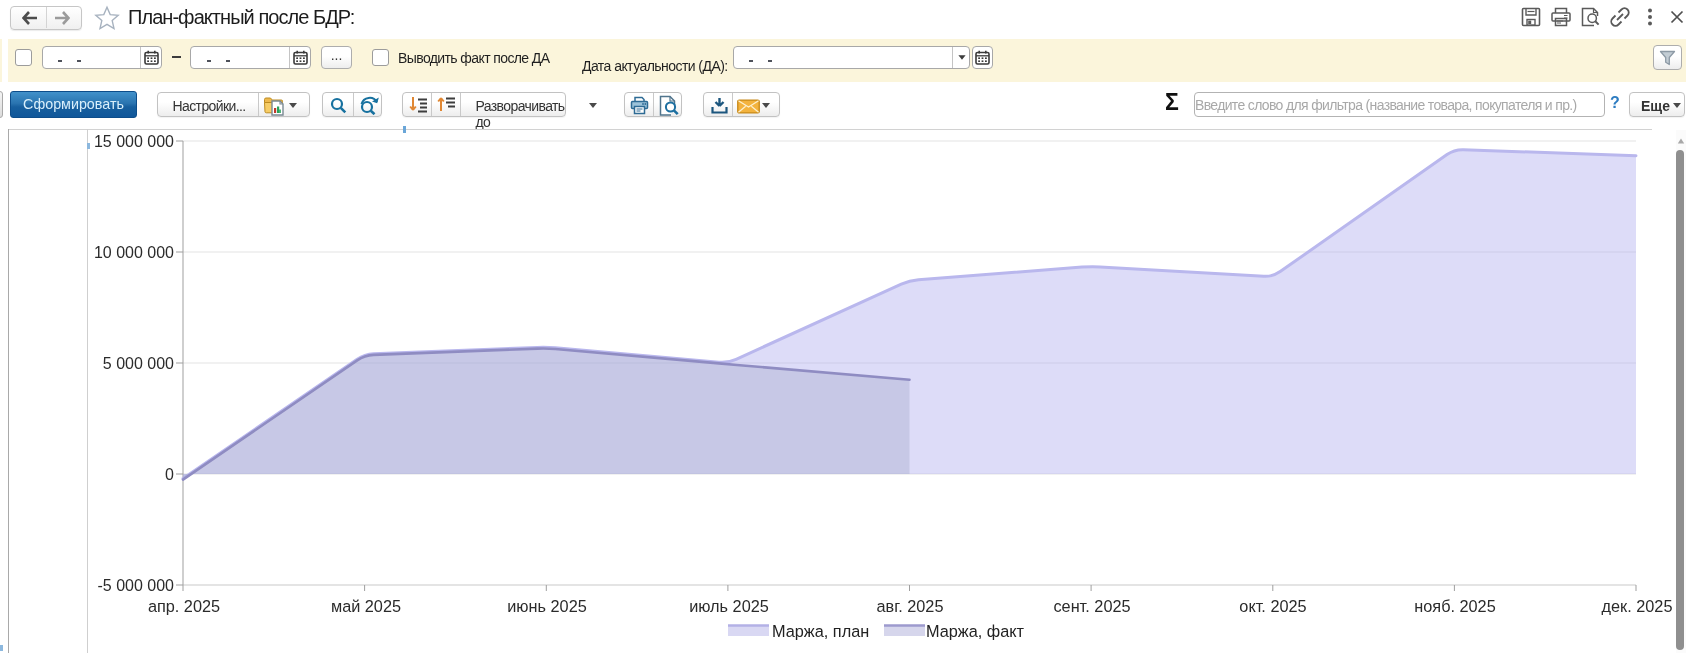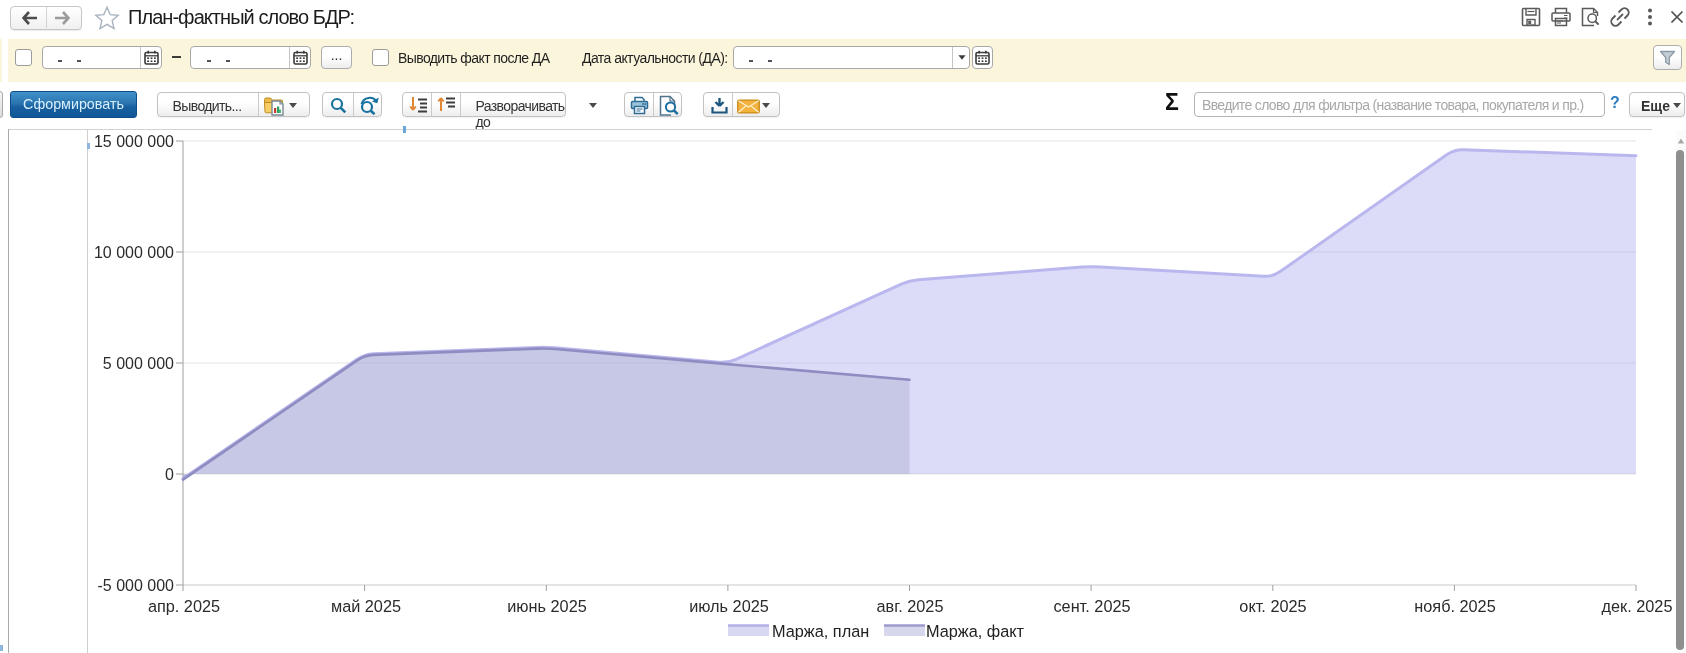--- a/index.html
+++ b/index.html
@@ -18,21 +18,21 @@
 .ddash { width:3.5px; height:1.8px; background:#4e525b; }
 .btn3d { background:linear-gradient(#ffffff 45%,#ededed); border:1px solid #adadad; border-radius:4px; }
 .lbl { font-size:14px; letter-spacing:-0.6px; color:#1f1f1f; }
 
 .mainbtn { left:10px; top:91px; width:127px; height:27px; border-radius:3px; border:1px solid #0d4d8a; background:linear-gradient(#4191ca, #2a74b0 45%, #175f9e 60%, #10579a); color:#d9effb; font-size:14.3px; text-align:center; line-height:25px; }
 .tbgroup { top:92px; height:25px; border:1px solid #c2c2c2; border-radius:4px; background:linear-gradient(#ffffff 40%,#ededed); box-shadow:0 1px 1px rgba(0,0,0,0.05); }
 .tbsep { top:0; width:1px; height:23px; background:#c9c9c9; position:absolute; }
 .tbtxt { font-size:14px; letter-spacing:-0.6px; color:#333; }
 .caret { width:0; height:0; border-left:4.5px solid transparent; border-right:4.5px solid transparent; border-top:5px solid #4a4a4a; }
 .sigma { left:1165px; top:89px; font-size:23px; font-weight:bold; color:#101010; }
-.srch { left:1194px; top:92px; width:411px; height:25px; border:1px solid #b3b3b3; border-radius:4px; background:#fff; font-size:14px; letter-spacing:-0.65px; color:#a8a8a8; line-height:24px; padding-left:7px; white-space:nowrap; overflow:hidden; }
+.srch { left:1194px; top:92px; width:411px; height:25px; border:1px solid #b3b3b3; border-radius:4px; background:#fff; font-size:14px; letter-spacing:-0.65px; color:#a8a8a8; line-height:24px; padding-left:0; white-space:nowrap; overflow:hidden; }
 .qmark { left:1610px; top:94px; font-size:16px; font-weight:bold; color:#2d7cc1; }
 
 .sheet-topline { left:9px; top:129px; width:1643px; height:1px; background:#d2d2d2; }
 .vline1 { left:8px; top:129px; width:1px; height:524px; background:#a9a9a9; }
 .vline2 { left:87px; top:129px; width:1px; height:524px; background:#cfcfcf; }
 .bluetick1 { left:403px; top:126px; width:3px; height:7px; background:#6aa6d8; }
 .bluetick2 { left:87px; top:143px; width:3px; height:6px; background:#8cb8de; }
 .bluetick3 { left:0px; top:645px; width:3px; height:6px; background:#8cb8de; }
 </style>
 </head>
@@ -42,21 +42,21 @@
 <div class="abs navdiv" style="left:46px;top:7px;height:21px;"></div>
 <svg class="abs" style="left:22px;top:11px;" width="16" height="14" viewBox="0 0 16 14">
     <path d="M7 1 L1.5 7 L7 13 M1.5 7 L15 7" stroke="#4d4d4d" stroke-width="2.6" fill="none"></path>
   </svg>
 <svg class="abs" style="left:54px;top:11px;" width="16" height="14" viewBox="0 0 16 14">
     <path d="M9 1 L14.5 7 L9 13 M1 7 L14.5 7" stroke="#9b9b9b" stroke-width="2.6" fill="none"></path>
   </svg>
 <svg class="abs" style="left:94px;top:5px;" width="26" height="26" viewBox="0 0 26 26">
     <path d="M13 2.2 L16.2 9.6 L24.2 10.3 L18.2 15.6 L20 23.5 L13 19.3 L6 23.5 L7.8 15.6 L1.8 10.3 L9.8 9.6 Z" fill="none" stroke="#a7b2bf" stroke-width="1.4"></path>
   </svg>
-<div class="abs title">План-фактный слово БДР:</div>
+<div class="abs title">План-фактный после БДР:</div>
 
 <svg class="abs" style="left:1521px;top:7px;" width="20" height="20" viewBox="0 0 20 20" fill="none" stroke="#5a5a5a" stroke-width="1.6">
     <rect x="1.5" y="1.5" width="17" height="17" rx="1"></rect>
     <path d="M5 1.8 V8 H15 V1.8" stroke-width="1.4"></path>
     <path d="M6.5 4.5 H13.5" stroke-width="1.2"></path>
     <rect x="6" y="12.5" width="8" height="5.6" stroke-width="1.4"></rect>
     <rect x="7.2" y="13.6" width="3" height="3.4" fill="#5a5a5a" stroke="none"></rect>
   </svg>
 <svg class="abs" style="left:1550px;top:7px;" width="22" height="20" viewBox="0 0 22 20" fill="none" stroke="#5a5a5a" stroke-width="1.5">
     <path d="M5.5 6 V1.5 H16.5 V6"></path>
@@ -119,21 +119,21 @@
       <rect x="6.6" y="7.4" width="1.8" height="1.6"></rect>
       <rect x="10" y="7.4" width="1.8" height="1.6"></rect>
       <rect x="3.2" y="10.4" width="1.8" height="1.6"></rect>
       <rect x="6.6" y="10.4" width="1.8" height="1.6"></rect>
       <rect x="10" y="10.4" width="1.8" height="1.6"></rect>
     </g>
   </svg>
 <div class="abs btn3d" style="left:321px;top:46px;width:31px;height:23px;font-size:14px;color:#333;text-align:center;line-height:16px;">...</div>
 <div class="abs cb" style="left:372px;top:49px;"></div>
 <div class="abs lbl" style="left:398px;top:50px;">Выводить факт после ДА</div>
-<div class="abs lbl" style="left:582px;top:50px;letter-spacing:-0.55px;">Дата актуальности (ДА):</div>
+<div class="abs lbl" style="left:582px;top:58px;letter-spacing:-0.55px;">Дата актуальности (ДА):</div>
 <div class="abs dfield" style="left:733px;top:46px;width:237px;"></div>
 <div class="abs ddash" style="left:749px;top:60px;"></div>
 <div class="abs ddash" style="left:768px;top:60px;"></div>
 <div class="abs dsep" style="left:952px;top:47px;height:21px;"></div>
 <div class="abs caret" style="left:958px;top:55px;border-top-color:#3c3c3c;transform:scale(0.9);"></div>
 <div class="abs dfield" style="left:972px;top:46px;width:21px;"></div>
 <svg class="abs" style="left:975px;top:50px;" width="15" height="15" viewBox="0 0 15 15" fill="none" stroke="#3a3a3a">
     <rect x="1" y="2.5" width="13" height="11.5" rx="1.5" stroke-width="1.6"></rect>
     <path d="M4.2 0.8 V3.6 M10.8 0.8 V3.6" stroke-width="1.6"></path>
     <path d="M1 5.8 H14" stroke-width="1.3"></path>
@@ -148,21 +148,21 @@
   </svg>
 <div class="abs btn3d" style="left:1653px;top:45px;width:29px;height:25px;"></div>
 <svg class="abs" style="left:1659px;top:50px;" width="17" height="16" viewBox="0 0 17 16">
     <path d="M1.5 1.5 H15.5 L10.3 7.5 V14.5 L6.7 12.3 V7.5 Z" fill="#c3cdd4" stroke="#8d9aa5" stroke-width="1.3" stroke-linejoin="round"></path>
   </svg>
 
 <div class="abs" style="left:-4px;top:91px;width:7px;height:27px;border:1px solid #a9a9a9;border-radius:3px;background:linear-gradient(#f4f4f4,#dcdcdc);"></div>
 <div class="abs mainbtn">Сформировать</div>
 <div class="abs tbgroup" style="left:157px;width:153px;">
   <div class="tbsep" style="left:100px;"></div>
-  <div class="abs tbtxt" style="left:14.5px;top:5px;">Выводить...</div>
+  <div class="abs tbtxt" style="left:14.5px;top:5px;">Настройки...</div>
   <svg class="abs" style="left:105px;top:2px;" width="22" height="20" viewBox="0 0 22 20">
       <path d="M1.5 4.5 a1.5 1.5 0 0 1 1.5 -1.5 h4.5 l1.8 2 h9 a1.2 1.2 0 0 1 1.2 1.3 l-0.1 1.2 h-17.9 z" fill="#eeb94d" stroke="#bd8c22" stroke-width="1"></path>
       <path d="M1.5 7.5 h17.8 l-1.1 9.2 a1.3 1.3 0 0 1 -1.3 1.1 h-13.6 a1.3 1.3 0 0 1 -1.3 -1.1 z" fill="#f7cd66" stroke="#bd8c22" stroke-width="1"></path>
     </svg>
   <svg class="abs" style="left:113px;top:7px;" width="13" height="16" viewBox="0 0 13 16">
       <path d="M1 1 h8 l3 3 v11 h-11 z" fill="#ffffff" stroke="#7b8a94" stroke-width="1.4"></path>
       <path d="M9 1 v3 h3" fill="none" stroke="#7b8a94" stroke-width="1.1"></path>
       <rect x="3" y="8" width="2.2" height="5" fill="#c0392b"></rect>
       <rect x="6" y="6.5" width="2.2" height="6.5" fill="#27a35a"></rect>
       <rect x="8.2" y="9.5" width="1.6" height="3.5" fill="#27a35a"></rect>

